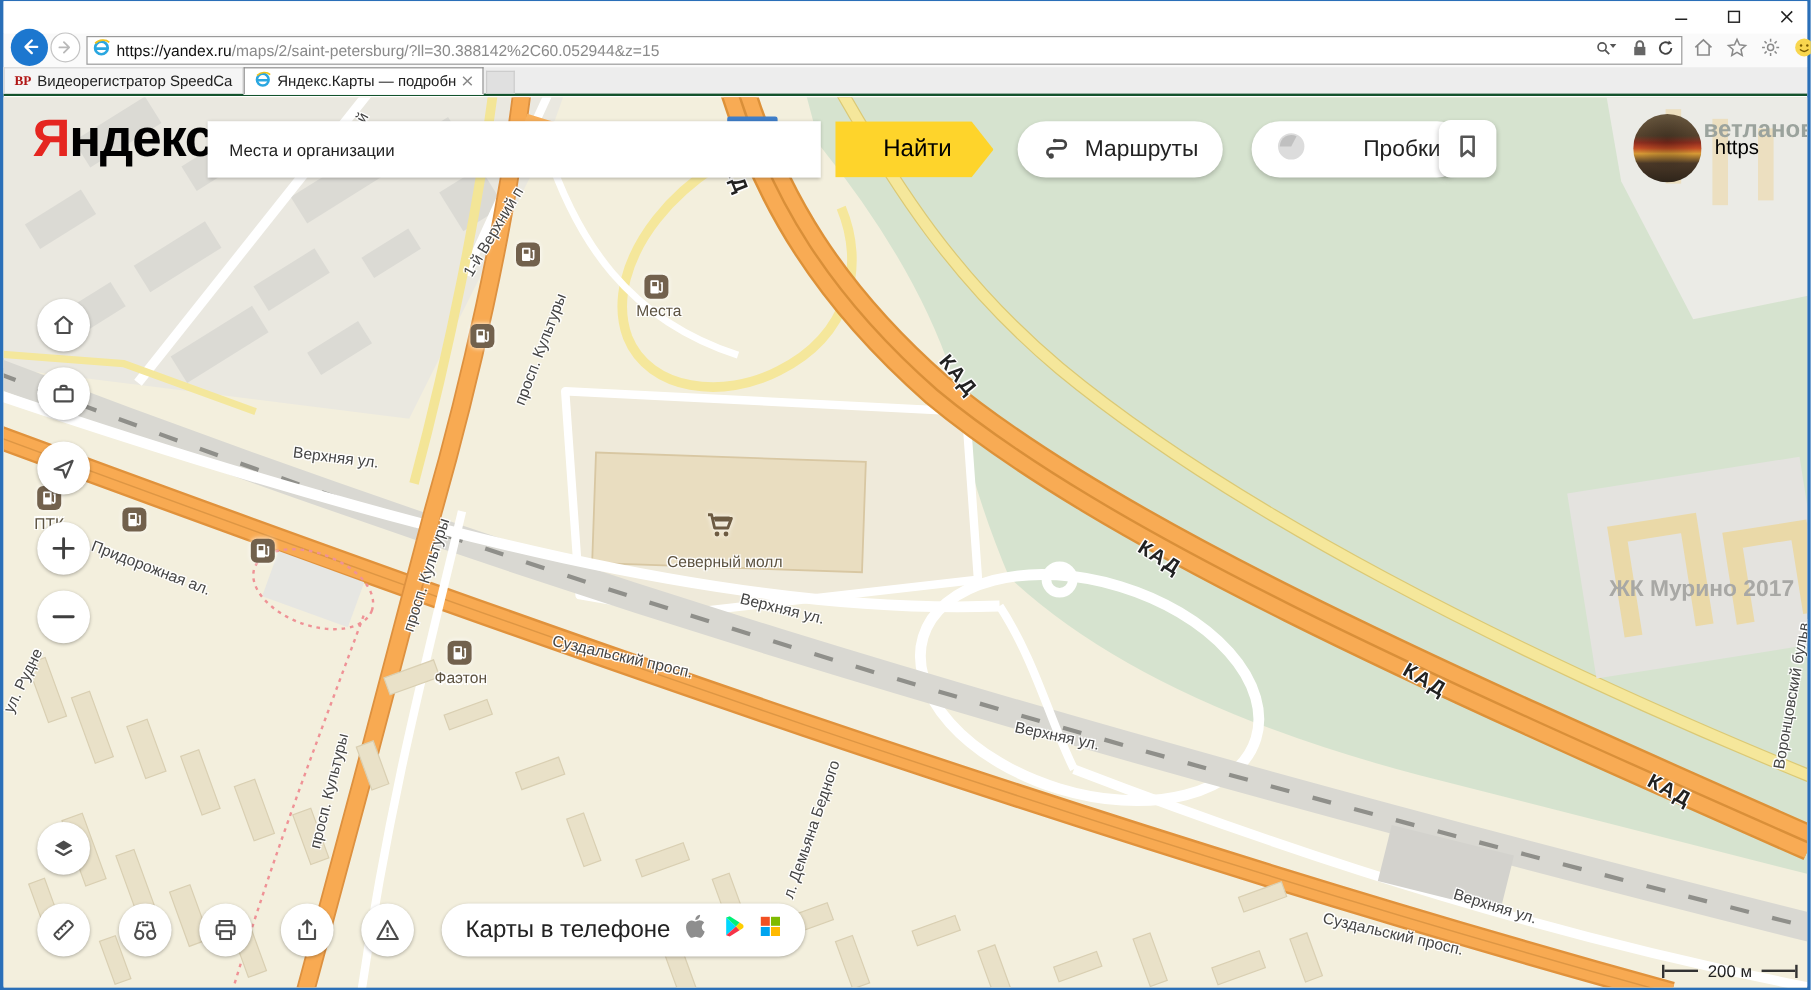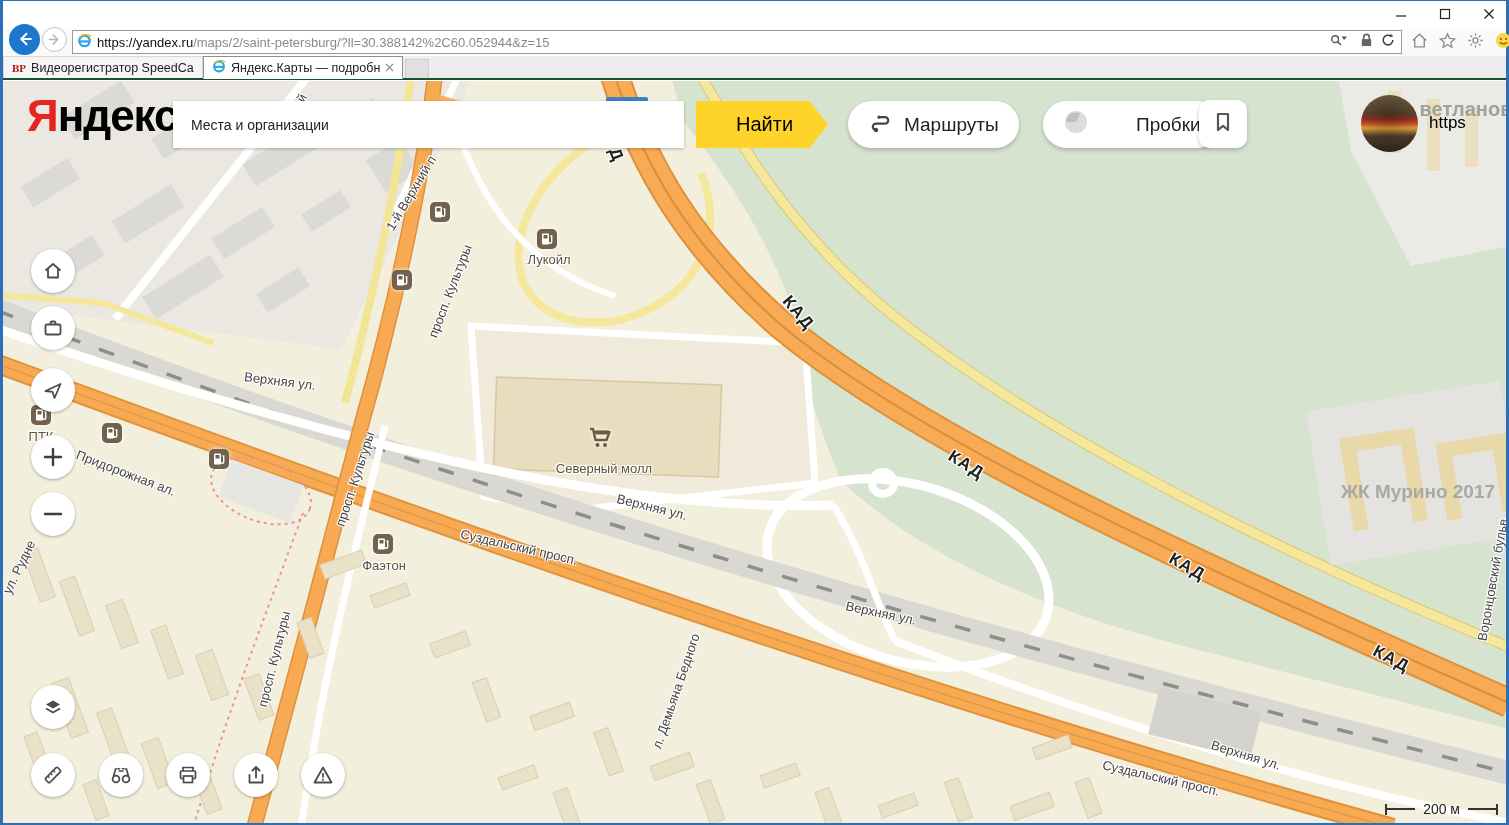--- a/index.html
+++ b/index.html
@@ -292,21 +292,21 @@
         <div class="lbl" style="left: 878px; top: 532px; transform: translate(-50%, -50%) rotate(12deg);">Верхняя ул.</div>
         <div class="lbl" style="left: 1243px; top: 674px; transform: translate(-50%, -50%) rotate(17deg);">Верхняя ул.</div>
         <div class="lbl" style="left: 408px; top: 112px; transform: translate(-50%, -50%) rotate(-59deg);">1-й Верхний п</div>
         <div class="lbl" style="left: 296px; top: 22px; transform: translate(-50%, -50%) rotate(-62deg);">2-й</div>
         <div class="lbl" style="left: 123px; top: 392px; transform: translate(-50%, -50%) rotate(21deg);">Придорожная ал.</div>
         <div class="lbl" style="left: 16px; top: 486px; transform: translate(-50%, -50%) rotate(-64deg);">ул. Рудне</div>
         <div class="lbl" style="left: 673px; top: 610px; transform: translate(-50%, -50%) rotate(-71deg);">л. Демьяна Бедного</div>
         <div class="lbl" style="left: 1490px; top: 497px; transform: translate(-50%, -50%) rotate(-80deg);">Воронцовский бульв.</div>
         <div class="lbl constr" style="left: 1415px; top: 411px; transform: translate(-50%, -50%) rotate(0deg);">ЖК Мурино 2017</div>
         <div class="lbl dim" style="left: 1463px; top: 28px; transform: translate(-50%, -50%) rotate(0deg);">ветланов</div>
-        <div class="lbl poi" style="left: 546px; top: 178px; transform: translate(-50%, -50%) rotate(0deg);">Лукойл</div>
+        <div class="lbl poi" style="left: 546px; top: 178px; transform: translate(-50%, -50%) rotate(0deg);">Места</div>
         <div class="lbl poi" style="left: 601px; top: 387px; transform: translate(-50%, -50%) rotate(0deg);">Северный молл</div>
         <div class="lbl poi" style="left: 381px; top: 484px; transform: translate(-50%, -50%) rotate(0deg);">Фаэтон</div>
         <div class="lbl poi" style="left: 38px; top: 355px; transform: translate(-50%, -50%) rotate(0deg);">ПТК</div>
         <div class="gas" style="left: 426px; top: 120px;"><svg width="22" height="22" viewBox="0 0 22 22">
             <rect x="1" y="1" width="20" height="20" rx="5" fill="#72614d"></rect>
             <rect x="6" y="5.5" width="7" height="11" rx="1" fill="#fff"></rect>
             <rect x="7.5" y="7" width="4" height="3.5" fill="#72614d"></rect>
             <path d="M14.5 8 h1.2 v6 a1.2 1.2 0 0 1 -2.4 0" stroke="#fff" stroke-width="1.4" fill="none"></path>
           </svg></div>
         <div class="gas" style="left: 533px; top: 147px;"><svg width="22" height="22" viewBox="0 0 22 22">
@@ -443,20 +443,38 @@
         </svg>
       </div>
     <div class="ctrl" style="left:298px;top:672px;">
         <svg width="24" height="24" viewBox="0 0 24 24">
           <path d="M12 4.5 L20.5 19.5 H3.5 Z" fill="none" stroke="#4c4c4c" stroke-width="1.8" stroke-linejoin="round"></path>
           <path d="M12 10 V14.5" stroke="#4c4c4c" stroke-width="1.8"></path>
           <circle cx="12" cy="16.8" r="1" fill="#4c4c4c"></circle>
         </svg>
       </div>
 
+    <div class="promo">
+      <span>Карты в телефоне</span>
+      <span><svg width="19" height="22" viewBox="0 0 19 22">
+            <path d="M13.8 11.6c0-2.4 2-3.6 2.1-3.7-1.1-1.7-2.9-1.9-3.5-1.9-1.5-.2-2.9.9-3.7.9-.8 0-1.9-.9-3.2-.9-1.6 0-3.1 1-4 2.4-1.7 2.9-.4 7.3 1.2 9.7.8 1.2 1.8 2.5 3 2.4 1.2 0 1.7-.8 3.1-.8s1.9.8 3.2.8c1.3 0 2.2-1.2 3-2.4.9-1.4 1.3-2.7 1.3-2.8-.1 0-2.5-1-2.5-3.7zM11.4 4.3c.7-.8 1.1-1.9 1-3.1-1 0-2.2.7-2.9 1.5-.6.7-1.2 1.9-1 3 1.1.1 2.2-.6 2.9-1.4z" fill="#8e8e8e"></path>
+          </svg></span>
+      <span><svg width="19" height="20" viewBox="0 0 18 18">
+            <path d="M3 2 L10.8 9 L3 16 Z" fill="#00d7fe"></path>
+            <path d="M3 2 L5.8 1 L13.6 6 L10.8 9 Z" fill="#00f076"></path>
+            <path d="M10.8 9 L13.6 12 L5.8 17 L3 16 Z" fill="#f63448"></path>
+            <path d="M10.8 9 L13.6 6 L15.8 7.4 a1.9 1.9 0 0 1 0 3.2 L13.6 12 Z" fill="#ffce00"></path>
+          </svg></span>
+      <span><svg width="18" height="18" viewBox="0 0 18 18">
+            <rect x="1" y="1" width="7.5" height="7.5" fill="#f25022"></rect>
+            <rect x="9.5" y="1" width="7.5" height="7.5" fill="#7fba00"></rect>
+            <rect x="1" y="9.5" width="7.5" height="7.5" fill="#00a4ef"></rect>
+            <rect x="9.5" y="9.5" width="7.5" height="7.5" fill="#ffb900"></rect>
+          </svg></span>
+    </div>
 
     <div class="scalebar">
       <span class="tick"></span>
         <span class="seg"></span>
       <span class="txt">200 м</span>
       <span class="seg"></span>
         <span class="tick"></span>
     </div>
   </div>
 </div>

